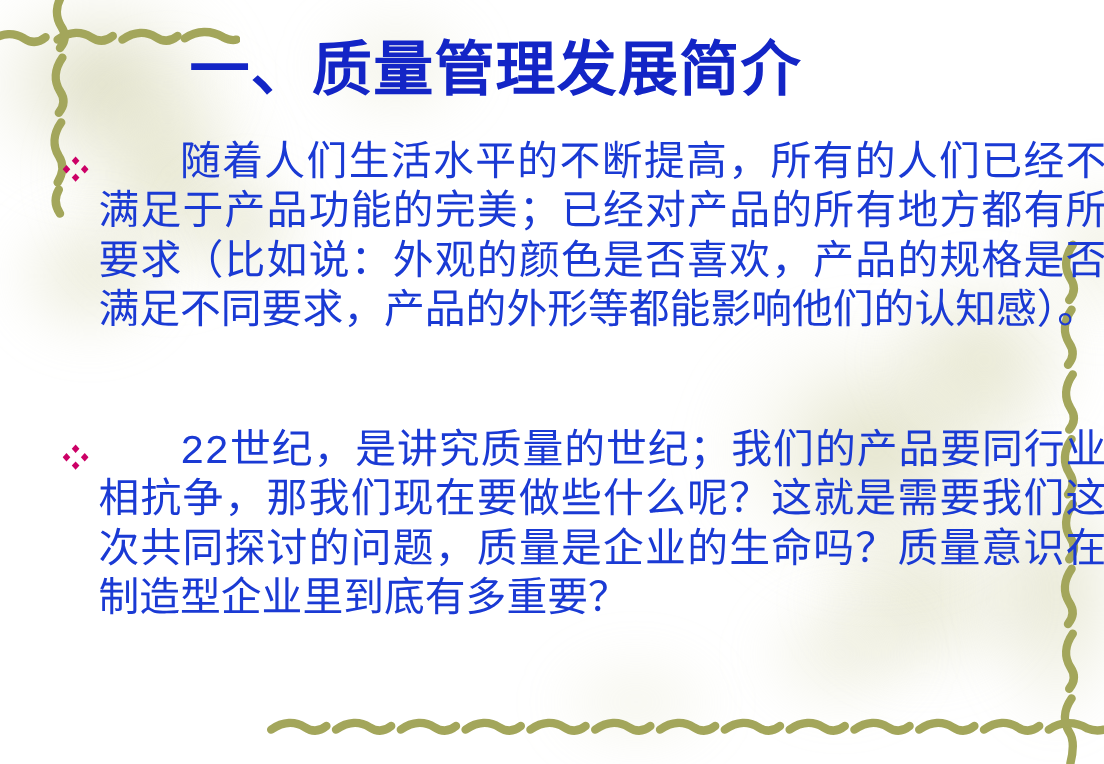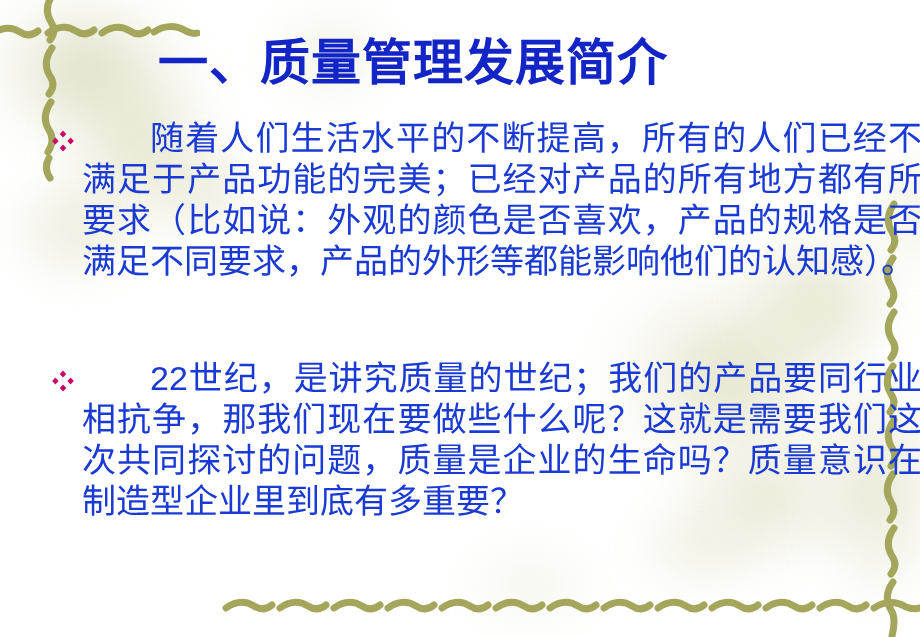--- a/index.html
+++ b/index.html
@@ -7,21 +7,21 @@
     margin: 0;
     padding: 0;
     background: #ffffff;
   }
   .slide {
     position: relative;
     width: 920px;
     height: 637px;
     overflow: hidden;
     background: #ffffff;
-    font-family: Liberation Sans, sans-serif;
+    font-family: Liberation Mono, monospace;
     -webkit-font-smoothing: antialiased;
   }
 
   
   .wm {
     position: absolute;
     pointer-events: none;
     border-radius: 50%;
     filter: blur(18px);
   }

